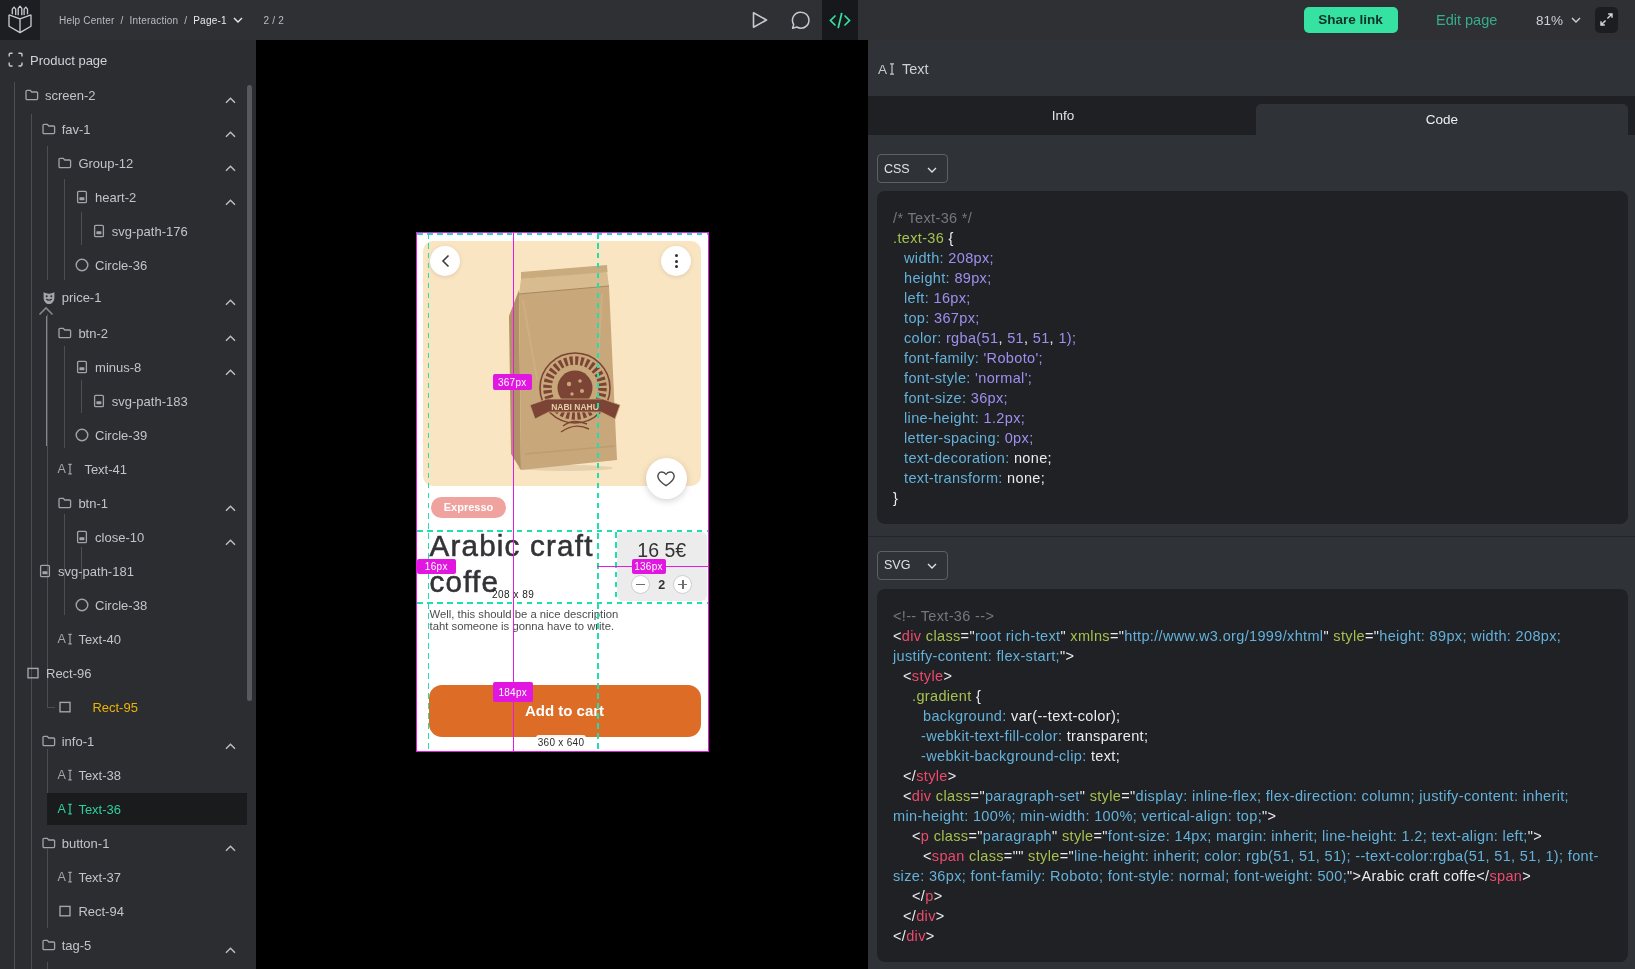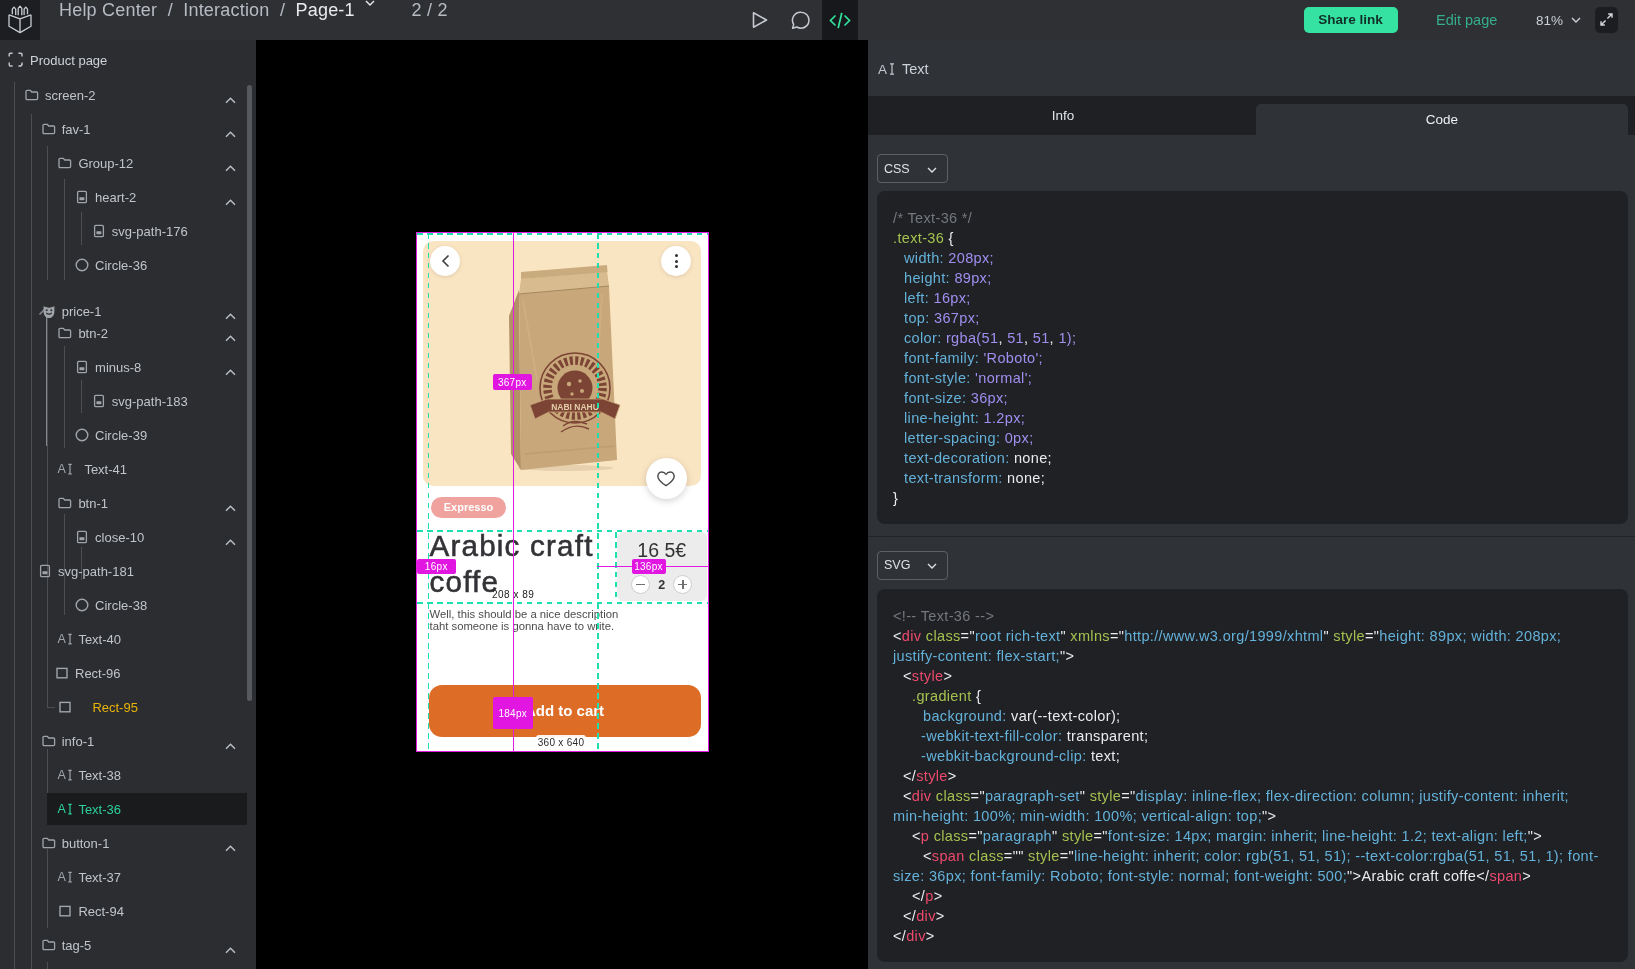--- a/index.html
+++ b/index.html
@@ -1,20 +1,20 @@
 <!DOCTYPE html>
 <html><head><meta charset="utf-8">
 <style>
 *{margin:0;padding:0;box-sizing:border-box}
 html,body{width:1635px;height:969px;overflow:hidden}
 body{position:relative;background:#000;font-family:"Liberation Sans",sans-serif;-webkit-font-smoothing:antialiased}
 .abs{position:absolute}
 #topbar{position:absolute;left:0;top:0;width:1635px;height:40px;background:#2e3034}
 #logo{position:absolute;left:0;top:0;width:40px;height:40px;background:#1c1e21;display:flex;align-items:center;justify-content:center}
-.crumb{position:absolute;left:59px;top:0;height:40px;display:flex;align-items:flex-start;font-size:18px;color:#b7bcc3;letter-spacing:.2px}
+.crumb{position:absolute;left:59px;top:0;height:40px;display:flex;align-items:center;font-size:10px;color:#b7bcc3;letter-spacing:.2px}
 .crumb b{color:#e9ebee;font-weight:400}
 #leftpanel{position:absolute;left:0;top:40px;width:256px;height:929px;background:#2b2d30;overflow:hidden}
 .trow{position:absolute;height:32px;display:flex;align-items:center;font-size:13px;color:#c0c5cb}
 .trow .lbl{white-space:nowrap}
 .tline{position:absolute;width:1px;background:#4b4e53}
 .chev{position:absolute;left:225px}
 #canvas{position:absolute;left:256px;top:40px;width:612px;height:929px;background:#000;overflow:hidden}
 #screen{position:absolute;left:160.5px;top:193px;width:291.5px;height:517.5px;background:#fff;outline:1.5px solid #e21ae2}
 #rightpanel{position:absolute;left:868px;top:40px;width:767px;height:929px;background:#2f3236}
 .codeblock{position:absolute;left:9px;width:751px;background:#1f2124;border-radius:8px;font-size:14.5px;letter-spacing:.35px}
@@ -154,21 +154,21 @@
       <span class="lbl" style="margin-left:5px;color:#c0c5cb">svg-path-176</span>
     </div>
 <div class="trow" style="left:0;top:209px;width:246px;padding-left:74.1px">
       <span style="display:flex;width:16px;justify-content:center">
         <svg width="16" height="16" viewBox="0 0 16 16" style="">
           <circle cx="8" cy="8" r="5.8" fill="none" stroke="#a0a5ab" stroke-width="1.4"></circle>
         </svg>
       </span>
       <span class="lbl" style="margin-left:5px;color:#c0c5cb">Circle-36</span>
     </div>
-<div class="trow" style="left:0;top:255px;width:292px;padding-left:40.7px">
+<div class="trow" style="left:0;top:241px;width:292px;padding-left:40.7px">
       <span style="display:flex;width:16px;justify-content:center">
         <svg width="16" height="16" viewBox="0 0 16 16" style="">
           <path d="M2.6 3.2 c3.6 1.9 7.2 1.9 10.8 0 v5.2 c0 4-2.4 6.6-5.4 6.6 s-5.4-2.6-5.4-6.6 z" fill="#a0a5ab"></path>
           <circle cx="5.7" cy="7.2" r="1" fill="#2b2d30"></circle>
           <circle cx="10.3" cy="7.2" r="1" fill="#2b2d30"></circle>
           <path d="M5.3 9.8 c1.5 1.8 3.9 1.8 5.4 0" stroke="#2b2d30" stroke-width="1.2" fill="none"></path>
         </svg>
       </span>
       <span class="lbl" style="margin-left:5px;color:#c0c5cb">price-1</span>
       <span class="chev" style="top:13px"><svg width="11" height="7" viewBox="0 0 11 7">
@@ -266,21 +266,21 @@
     </div>
 <div class="trow" style="left:0;top:583px;width:246px;padding-left:57.4px">
       <span style="display:flex;width:16px;justify-content:center">
         <svg width="16" height="16" viewBox="0 0 16 16" style="">
           <text x="0.5" y="12.3" font-family="Liberation Sans" font-size="12.5" fill="#a0a5ab">A</text>
           <path d="M11.3 3.4 h3.4 M13 3.4 v9.4 M11.3 12.8 h3.4" stroke="#a0a5ab" stroke-width="1.2" fill="none"></path>
         </svg>
       </span>
       <span class="lbl" style="margin-left:5px;color:#c0c5cb">Text-40</span>
     </div>
-<div class="trow" style="left:0;top:617px;width:236px;padding-left:54px">
+<div class="trow" style="left:0;top:617px;width:236px;padding-left:25px">
       <span style="display:flex;width:16px;justify-content:center">
         <svg width="16" height="16" viewBox="0 0 16 16" style="">
           <rect x="3" y="3.4" width="10" height="9.4" fill="none" stroke="#a0a5ab" stroke-width="1.4"></rect>
         </svg>
       </span>
       <span class="lbl" style="margin-left:5px;color:#c0c5cb">Rect-96</span>
     </div>
 <div class="trow" style="left:0;top:651px;width:246px;padding-left:57.4px">
       <span style="display:flex;width:16px;justify-content:center">
         <svg width="16" height="16" viewBox="0 0 16 16" style="">
@@ -425,21 +425,21 @@
 <div class="abs" style="left:359px;top:492px;width:1.6px;height:69px;background:repeating-linear-gradient(180deg,#1fdfae 0 5.5px,transparent 5.5px 10px)"></div>
 <div class="abs" style="left:160.5px;top:193.2px;width:291.5px;height:1.6px;background:repeating-linear-gradient(90deg,#1fdfae 0 5.5px,transparent 5.5px 10px)"></div>
 <div class="abs" style="left:160.5px;top:490px;width:291.5px;height:1.6px;background:repeating-linear-gradient(90deg,#1fdfae 0 5.5px,transparent 5.5px 10px)"></div>
 <div class="abs" style="left:160.5px;top:562px;width:291.5px;height:1.6px;background:repeating-linear-gradient(90deg,#1fdfae 0 5.5px,transparent 5.5px 10px)"></div>
 <div class="abs" style="left:256.5px;top:193px;width:1.4px;height:517.5px;background:#e21ae2"></div>
 <div class="abs" style="left:341px;top:525.5px;width:111px;height:1.4px;background:#e21ae2"></div>
 <div class="abs" style="left:160.5px;top:525.5px;width:14px;height:1.4px;background:#e21ae2"></div>
 <div class="mlabel" style="left:236.5px;top:334px;width:39.5px;height:16px">367px</div>
 <div class="mlabel" style="left:160.5px;top:518.5px;width:39.5px;height:15.5px">16px</div>
 <div class="mlabel" style="left:375.5px;top:518.5px;width:34px;height:15.5px">136px</div>
-<div class="mlabel" style="left:236.5px;top:657px;width:40.5px;height:32px">184px</div>
+<div class="mlabel" style="left:236.5px;top:642px;width:40.5px;height:20px">184px</div>
 </div>
 <div id="rightpanel">
 <div class="abs" style="left:10px;top:21px;display:flex;align-items:center">
       <svg width="17" height="16" viewBox="0 0 17 16">
         <text x="0" y="13" font-family="Liberation Sans" font-size="13.5" fill="#c3c8ce">A</text>
         <path d="M12 2.8 h4 M14 2.8 v10.4 M12 13.2 h4" stroke="#c3c8ce" stroke-width="1.2" fill="none"></path>
       </svg>
       <span style="margin-left:7px;font-size:14.5px;color:#ccd1d7">Text</span>
     </div>
 <div class="abs" style="left:0;top:56px;width:767px;height:39px;background:#1e2023"></div>

